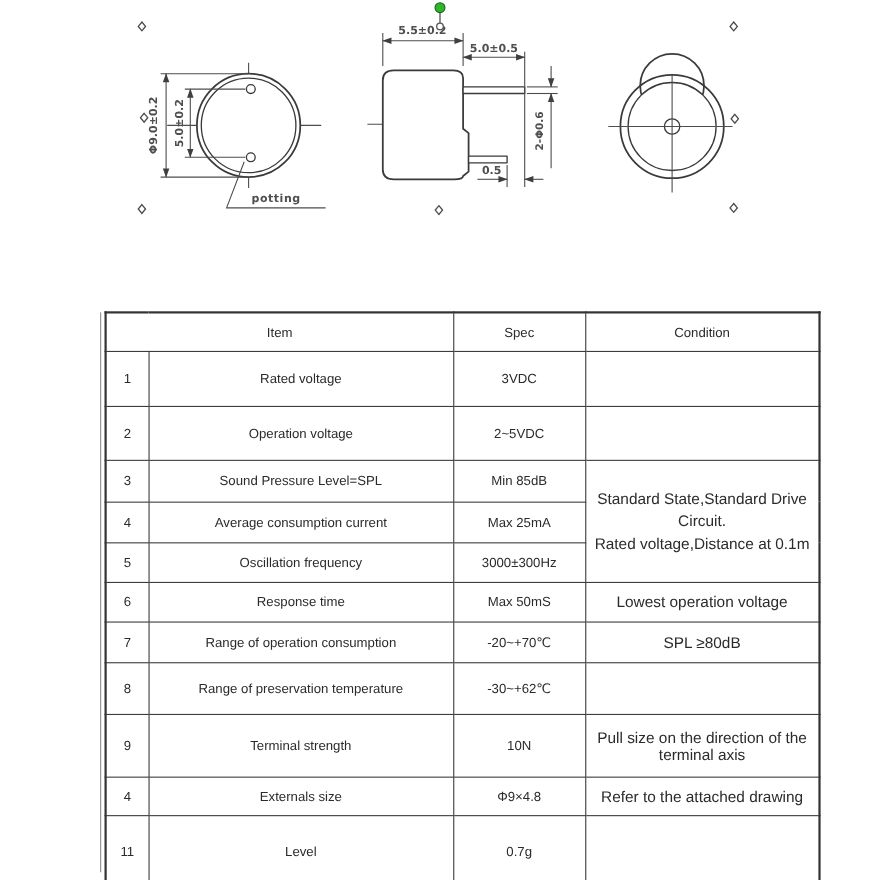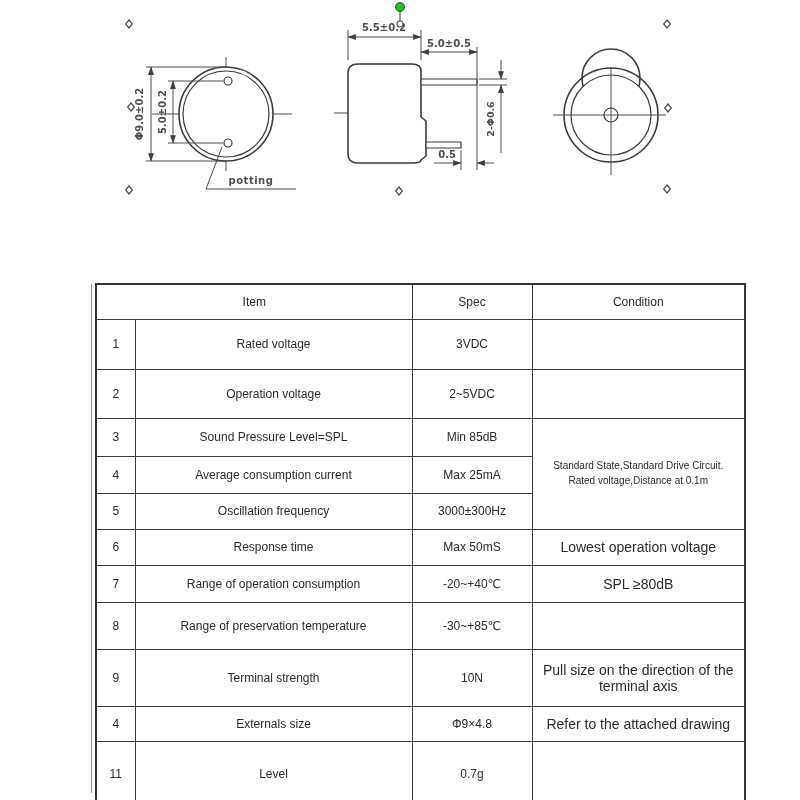--- a/index.html
+++ b/index.html
@@ -29,21 +29,21 @@
     font-size:12px;color:#2b2b2b;
   }
   table.spec td{
     border:1px solid #3c3c3c;
     text-align:center;vertical-align:middle;
     padding:1px 4px;font-weight:400;overflow:hidden;margin-top:15px;
   }
   td.cond{font-size:14px;}
   td.cond-merged{
     text-align:left;white-space:pre-line;line-height:1.45;
-    padding-left:8px;font-size:10px;
+    padding-left:8px;font-size:14px;
   }
 </style>
 </head>
 <body>
 
 <div class="stage">
 
   <svg class="drawings" width="800" height="245" viewBox="0 0 800 245">
     <defs>
       <marker id="arr" viewBox="0 0 10 8" refX="9" refY="4" markerWidth="9" markerHeight="7" orient="auto-start-reverse">
@@ -195,28 +195,28 @@
       <tr style="height:36px">
         <td>6</td>
         <td>Response time</td>
         <td>Max 50mS</td>
         <td class="cond">Lowest operation voltage</td>
       </tr>
 
       <tr style="height:37px">
         <td>7</td>
         <td>Range of operation consumption</td>
-        <td>-20~+40℃</td>
+        <td>-20~+70℃</td>
         <td class="cond">SPL ≥80dB</td>
       </tr>
 
       <tr style="height:47px">
         <td>8</td>
         <td>Range of preservation temperature</td>
-        <td>-30~+85℃</td>
+        <td>-30~+62℃</td>
         <td class="cond"></td>
       </tr>
 
       <tr style="height:57px">
         <td>9</td>
         <td>Terminal strength</td>
         <td>10N</td>
         <td class="cond">Pull size on the direction of the terminal axis</td>
       </tr>
 

